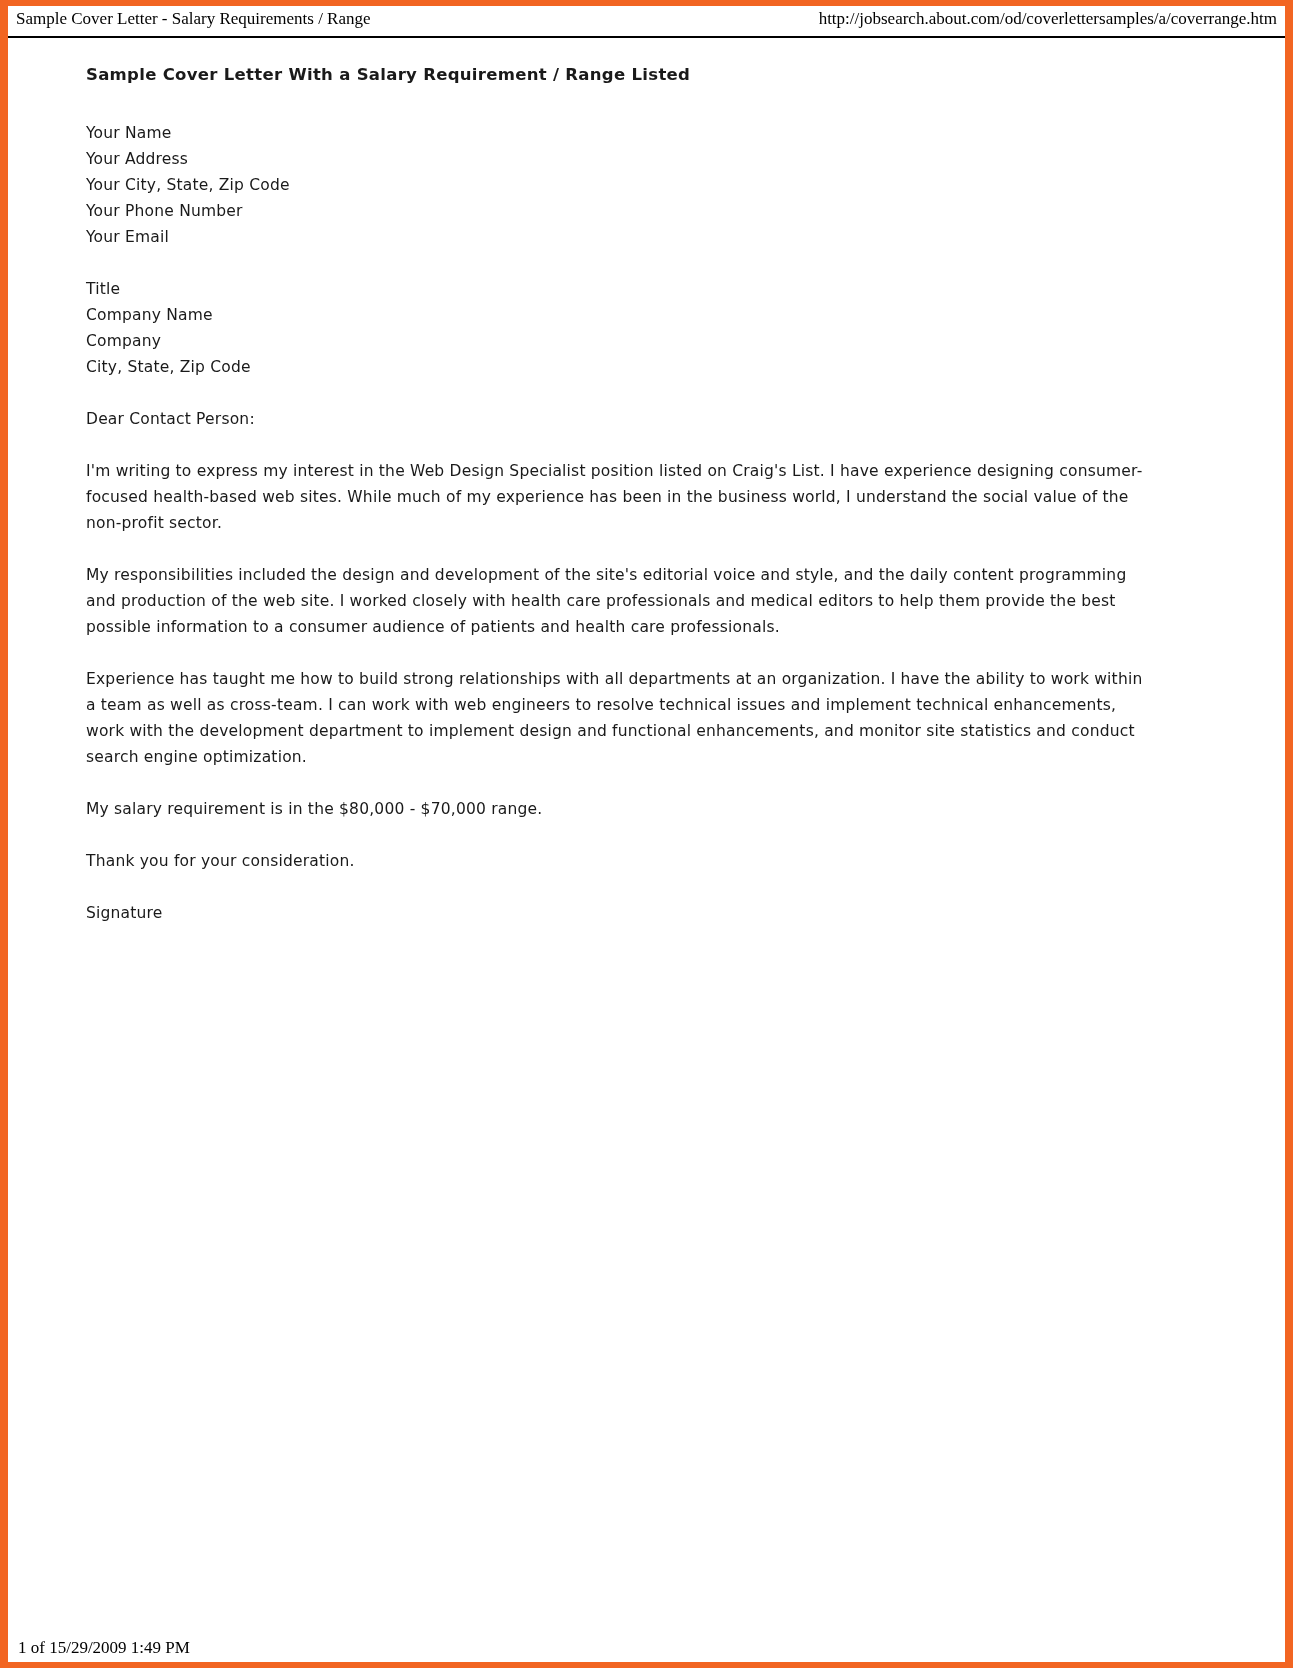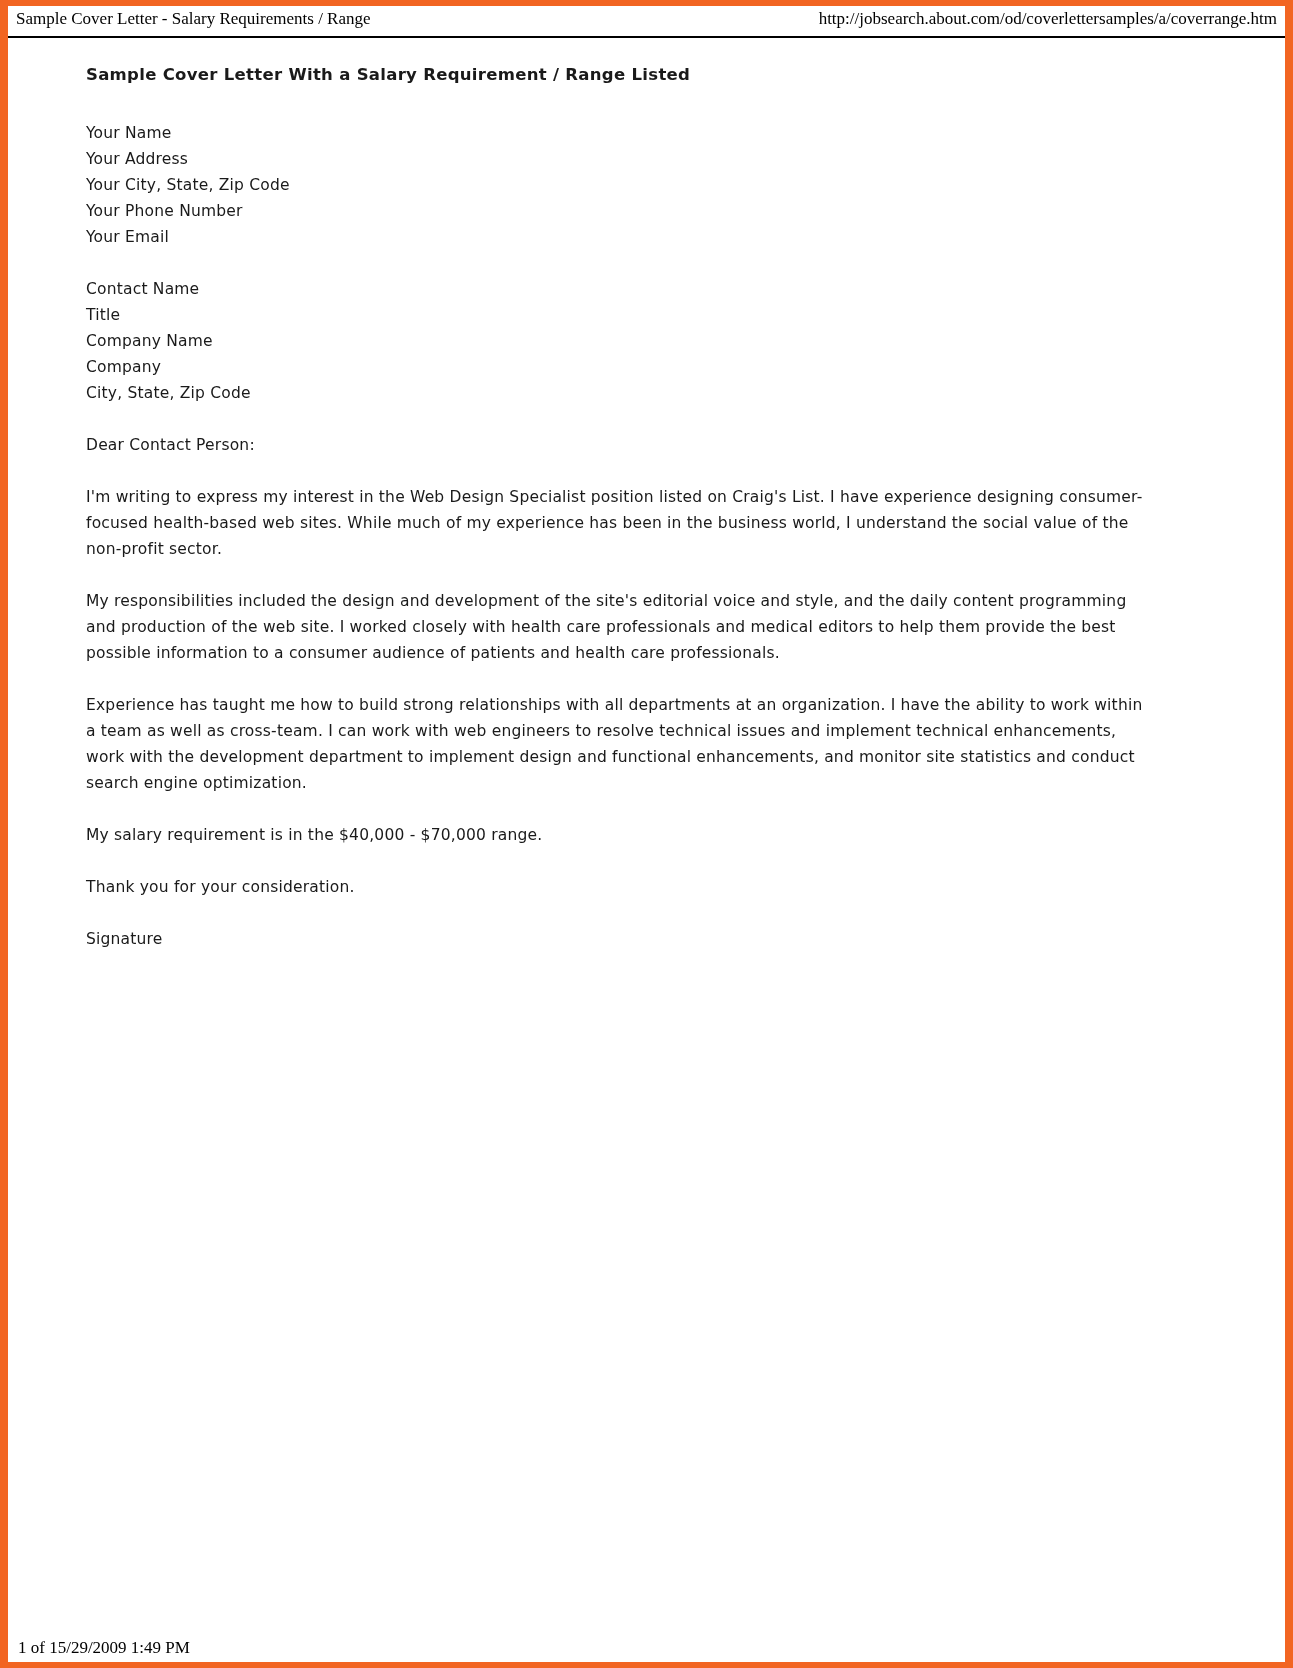--- a/index.html
+++ b/index.html
@@ -117,33 +117,32 @@
 
     <div class="block addr-sender">
       <span class="line">Your Name</span>
       <span class="line">Your Address</span>
       <span class="line">Your City, State, Zip Code</span>
       <span class="line">Your Phone Number</span>
       <span class="line">Your Email</span>
     </div>
 
     <div class="block">
-      <span class="line">Contact Name</span>
       <span class="line">Title</span>
       <span class="line">Company Name</span>
       <span class="line">Company</span>
       <span class="line">City, State, Zip Code</span>
     </div>
 
     <p class="para">Dear Contact Person:</p>
 
     <p class="para">I'm writing to express my interest in the Web Design Specialist position listed on Craig's List. I have experience designing consumer-focused health-based web sites. While much of my experience has been in the business world, I understand the social value of the non-profit sector.</p>
     <p class="para">My responsibilities included the design and development of the site's editorial voice and style, and the daily content programming and production of the web site. I worked closely with health care professionals and medical editors to help them provide the best possible information to a consumer audience of patients and health care professionals.</p>
     <p class="para">Experience has taught me how to build strong relationships with all departments at an organization. I have the ability to work within a team as well as cross-team. I can work with web engineers to resolve technical issues and implement technical enhancements, work with the development department to implement design and functional enhancements, and monitor site statistics and conduct search engine optimization.</p>
-    <p class="para">My salary requirement is in the $40,000 - $70,000 range.</p>
+    <p class="para">My salary requirement is in the $80,000 - $70,000 range.</p>
     <p class="para">Thank you for your consideration.</p>
 
     <p class="para">Signature</p>
 
   </div>
 
   <div class="browser-footer">
     <span>1 of 1</span>
     <span>5/29/2009 1:49 PM</span>
   </div>

